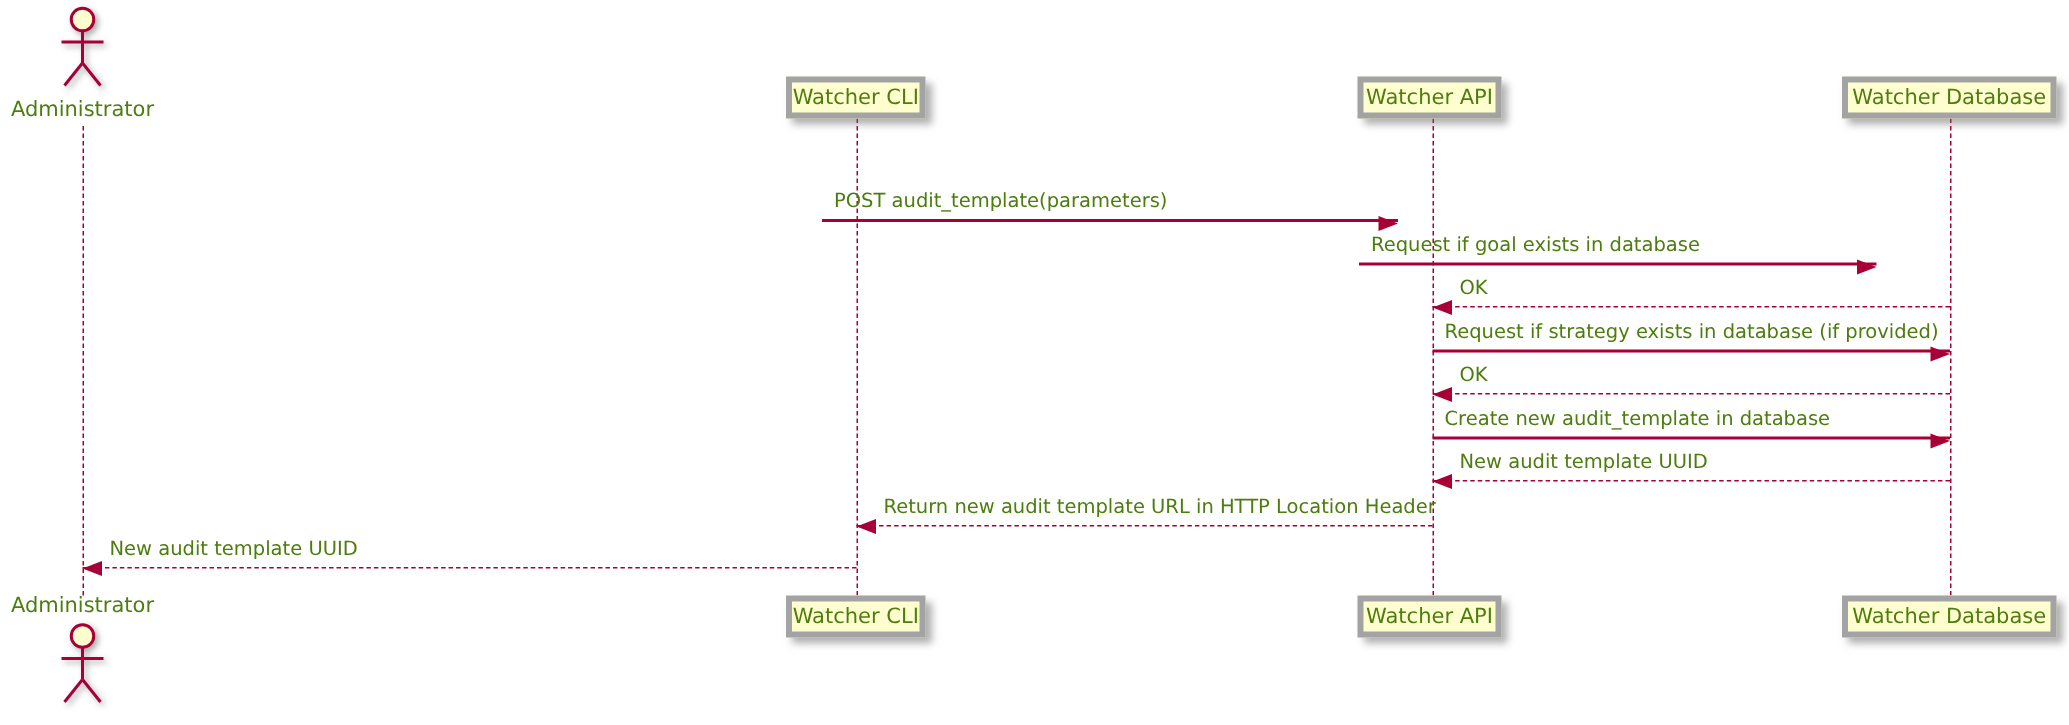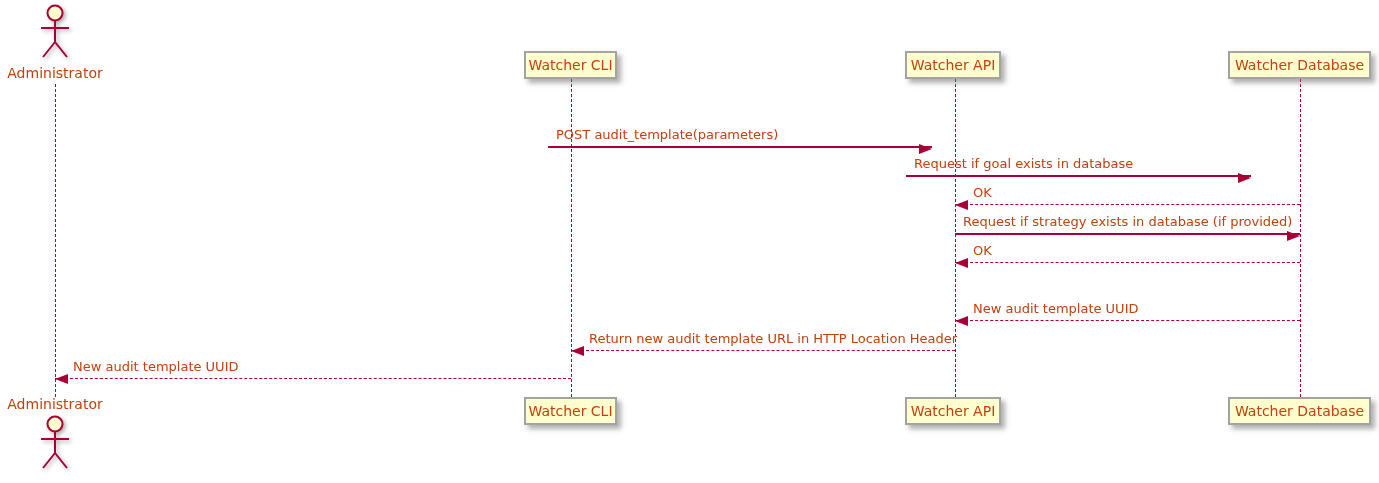--- a/index.html
+++ b/index.html
@@ -1,36 +1,36 @@
 <!DOCTYPE html>
 <html><head>
 <meta charset="utf-8">
 <style>
   html,body{margin:0;padding:0;background:#ffffff;}
   #canvas{
     position:relative;
     width:1379px;height:483px;
     background:#ffffff;
     font-family:"DejaVu Sans", sans-serif;
-    color:#c2410c;
+    color:#4d7c0f;
     overflow:hidden;
   }
   
   .lifeline{
     position:absolute;
     width:0;
     border-left:1px dashed #A80036;
   }
   
   .pbox{
     position:absolute;
     box-sizing:border-box;
     height:28px;
     background:#FEFECE;
-    border:2px solid #a3a3a3;
+    border:4px solid #a3a3a3;
     box-shadow:4px 4px 5px rgba(110,110,110,.55);
     display:flex;align-items:center;justify-content:center;
     font-size:14px;
     white-space:nowrap;
   }
   
   .actor{
     position:absolute;
     width:110px;
     display:flex;flex-direction:column;align-items:center;
@@ -137,20 +137,26 @@
       </div>
   </div>
 
   <div class="msg dashed left" style="left:955px;top:242px;width:345px;">
     <div class="msg-text">OK</div>
     <div class="msg-line">
         <i class="arrowhead"></i>
       </div>
   </div>
 
+  <div class="msg solid right" style="left:955px;top:271px;width:345px;">
+    <div class="msg-text">Create new audit_template in database</div>
+    <div class="msg-line">
+        <i class="arrowhead"></i>
+      </div>
+  </div>
 
   <div class="msg dashed left" style="left:955px;top:300px;width:345px;">
     <div class="msg-text">New audit template UUID</div>
     <div class="msg-line">
         <i class="arrowhead"></i>
       </div>
   </div>
 
   <div class="msg dashed left" style="left:571px;top:330px;width:384px;">
     <div class="msg-text">Return new audit template URL in HTTP Location Header</div>

